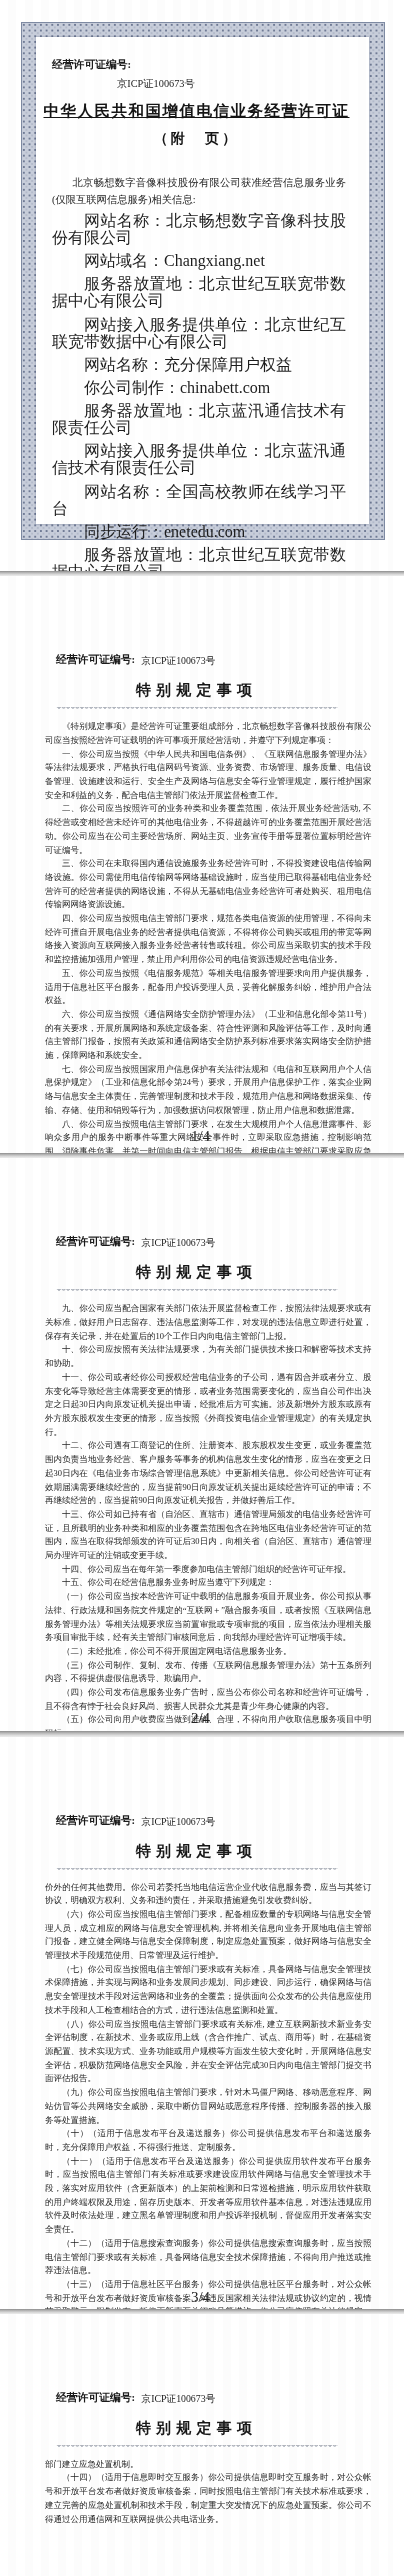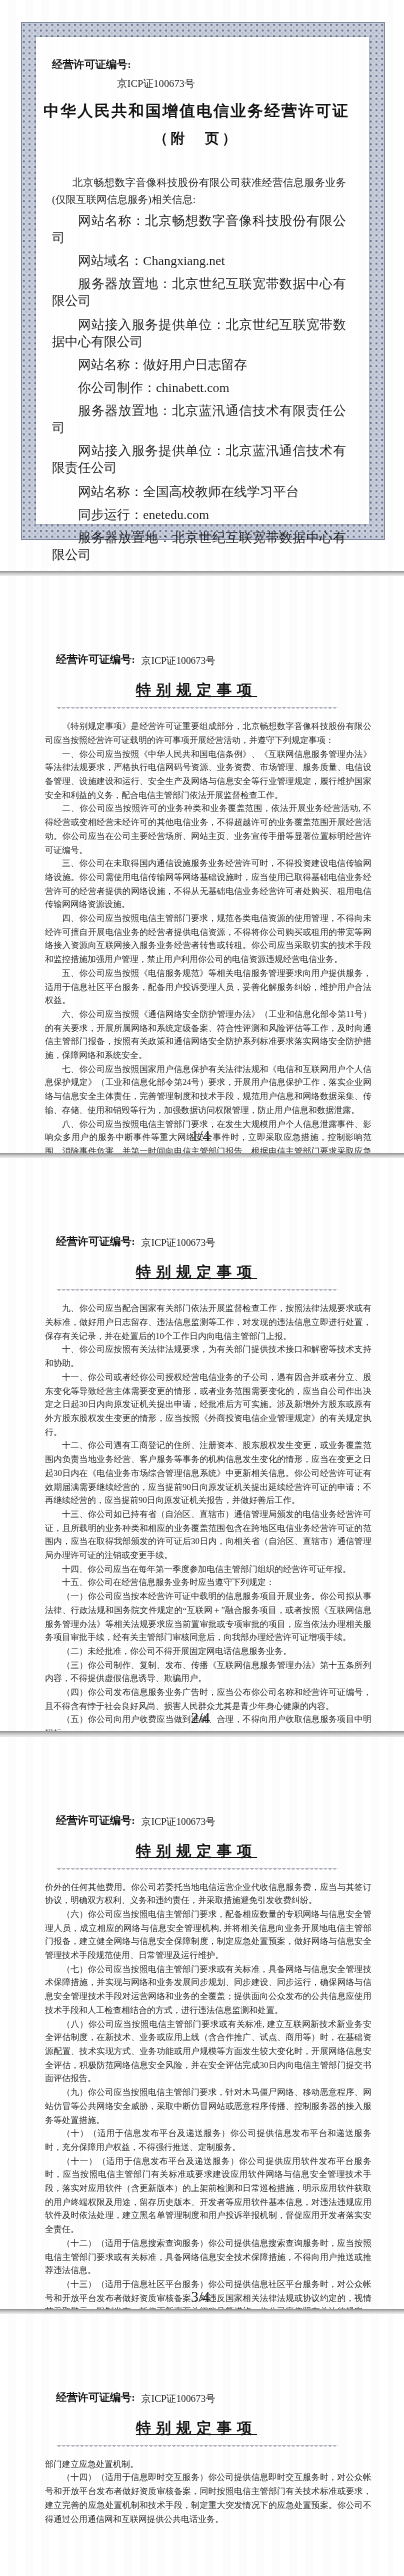--- a/index.html
+++ b/index.html
@@ -32,42 +32,42 @@
   }
   .frame-inner{
     position:absolute;left:15.5px;top:15.5px;right:15.5px;bottom:15.5px;
     background:repeating-linear-gradient(90deg,#ffffff 0 8.2px,#fdfdfd 8.2px 16.5px);
     box-shadow:0 0 2.1px rgba(60,70,100,.45);
   }
   .lic-row{position:absolute;top:58px;left:52px;font-size:10.8px;font-weight:bold;color:#1d1d1d;}
   .lic-no-cover{position:absolute;top:77px;left:117px;font-size:10.3px;color:#1d1d1d;}
   .cover-title{
     position:absolute;top:101px;left:36px;right:36px;margin:0;text-align:center;
-    font-size:15.5px;font-weight:bold;letter-spacing:1.5px;color:#151515;
+    font-size:15.5px;font-weight:bold;letter-spacing:1.5px;color:#151515;text-decoration:underline;
   }
   .cover-subtitle{
     position:absolute;top:130px;width:100%;text-align:center;
     font-size:14px;font-weight:bold;letter-spacing:3.1px;color:#151515;
   }
   .cover-intro{
     position:absolute;top:174px;left:52px;right:47px;margin:0;
     font-size:10.3px;line-height:17px;text-align:justify;text-indent:2em;color:#1d1d1d;
   }
   .entries{position:absolute;top:212px;left:52px;right:47px;}
   .entries p{
-    margin:0 0 6.2px 0;font-size:13px;line-height:17px;
+    margin:0 0 6.2px 0;font-size:16px;line-height:17px;
     text-align:justify;text-indent:2em;color:#1d1d1d;
   }
   
   .hdr{position:absolute;top:77px;left:56px;}
   .hdr .lbl{font-size:10.8px;font-weight:bold;color:#1b1b1b;}
   .hdr .num{font-size:9.8px;color:#1b1b1b;padding-left:4.1px;position:relative;top:1px;}
   .sp-title{
     position:absolute;top:105px;left:0;right:0;margin:0;text-align:center;
-    font-size:15px;font-weight:bold;letter-spacing:5.2px;color:#181818;text-decoration:underline;
+    font-size:15px;font-weight:bold;letter-spacing:5.2px;color:#181818;
   }
   .zigzag{
     position:absolute;top:131px;left:50%;transform:translateX(-50%);
     width:281px;height:4.1px;
     background:
       linear-gradient(135deg,#9aa0ab 25%,transparent 25%) -2.1px 0/4.6px 4.6px,
       linear-gradient(225deg,#9aa0ab 25%,transparent 25%) -2.1px 0/4.6px 4.6px;
     opacity:.8;
   }
   .body{
@@ -91,21 +91,21 @@
   <div class="lic-row">经营许可证编号:</div>
   <div class="lic-no-cover">京ICP证100673号</div>
   <h1 class="cover-title">中华人民共和国增值电信业务经营许可证</h1>
   <div class="cover-subtitle">（附　页）</div>
   <p class="cover-intro">北京畅想数字音像科技股份有限公司获准经营信息服务业务(仅限互联网信息服务)相关信息:</p>
   <div class="entries">
     <p>网站名称：北京畅想数字音像科技股份有限公司</p>
     <p>网站域名：Changxiang.net</p>
     <p>服务器放置地：北京世纪互联宽带数据中心有限公司</p>
     <p>网站接入服务提供单位：北京世纪互联宽带数据中心有限公司</p>
-    <p>网站名称：做好用户日志留存</p>
+    <p>网站名称：充分保障用户权益</p>
     <p>你公司制作：chinabett.com</p>
     <p>服务器放置地：北京蓝汛通信技术有限责任公司</p>
     <p>网站接入服务提供单位：北京蓝汛通信技术有限责任公司</p>
     <p>网站名称：全国高校教师在线学习平台</p>
     <p>同步运行：enetedu.com</p>
     <p>服务器放置地：北京世纪互联宽带数据中心有限公司</p>
     <p>网站接入服务提供单位：北京世纪互联宽带数据中心有限公司</p>
   </div>
 </div>
 

